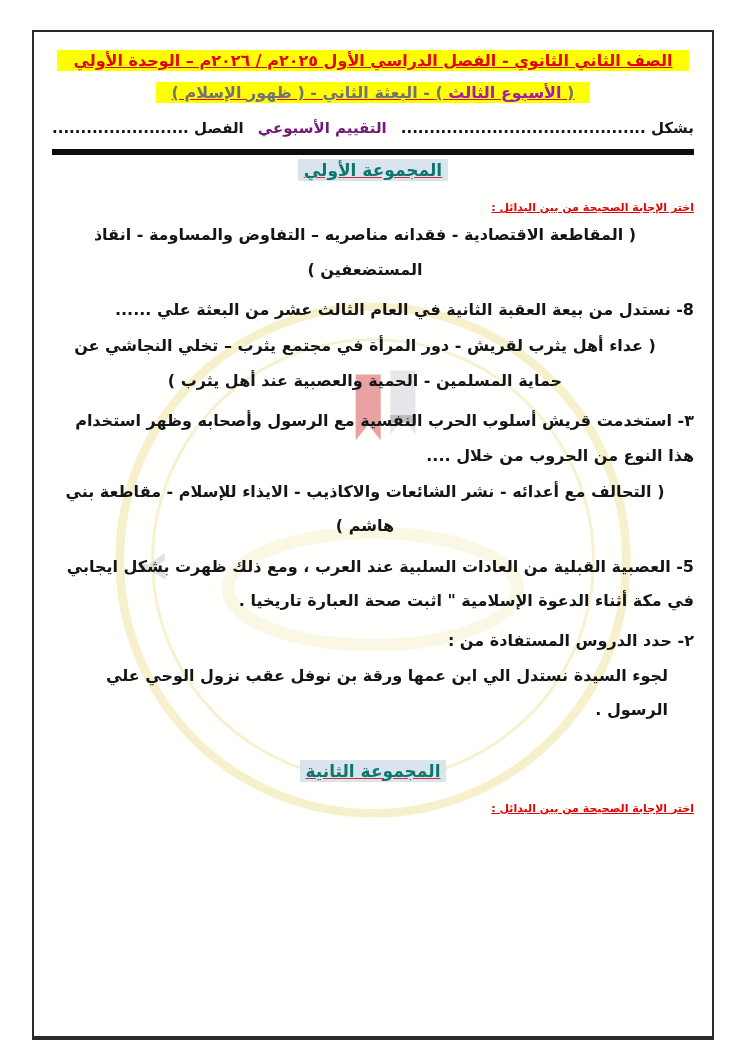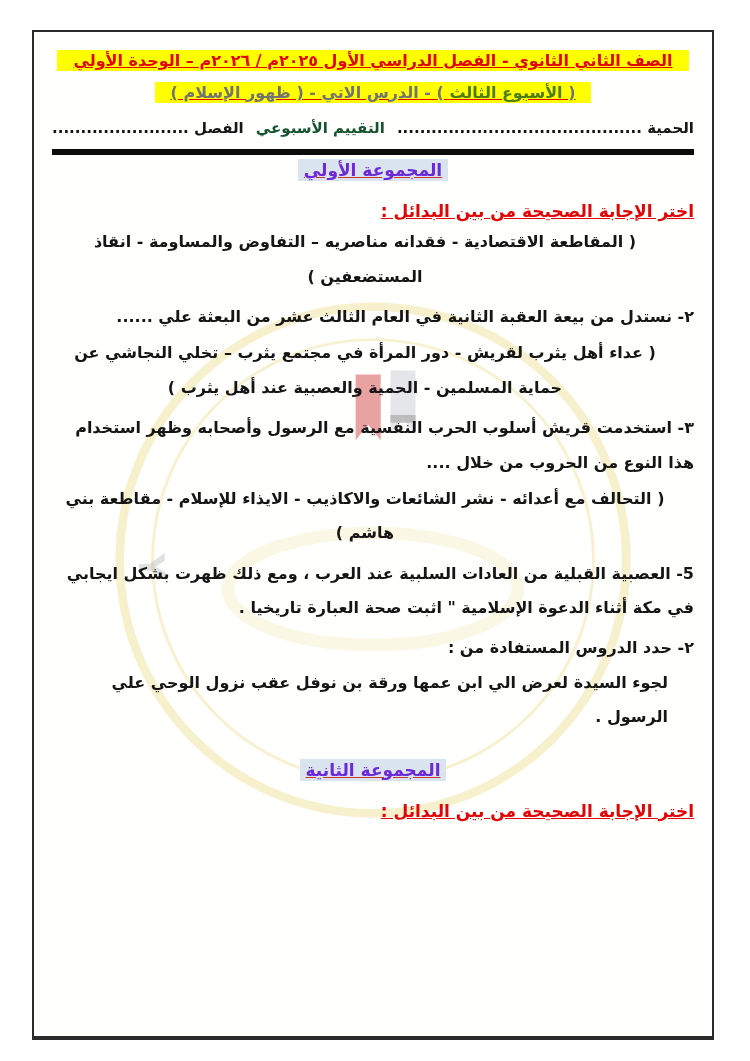--- a/index.html
+++ b/index.html
@@ -15,40 +15,40 @@
   .content{
     position:relative;z-index:2;padding:14px 18px 6px 18px;height:100%;
     box-sizing:border-box;color:#151515;font-weight:bold;font-size:16px;
   }
   .center{text-align:center;}
   .hdr-line{margin:2px 0 6px 0;line-height:1.6;}
   .hl-yellow{
     background:#ffff00;color:#e30505;padding:1px 16px;
     text-decoration:underline;text-decoration-color:#e30505;
   }
-  .hl-yellow .green{color:#4d7c0f;}
+  .hl-yellow .green{color:#a21caf;}
   .hl-yellow .red{color:#737373;}
   .name-row{
     display:flex;justify-content:space-between;align-items:flex-end;
     margin-top:14px;font-size:15px;
   }
-  .name-row .assessment{color:#14532d;}
+  .name-row .assessment{color:#701a75;}
   .divider{height:6px;background:#0c0c0c;margin:12px 0 4px 0;}
   .group-title{
-    display:inline-block;background:#d9e4ee;color:#6d28d9;padding:1px 6px;
+    display:inline-block;background:#d9e4ee;color:#0f766e;padding:1px 6px;
     text-decoration:underline;text-decoration-color:#c33;font-size:17px;
   }
   .red-heading{
-    color:#e30505;text-align:right;font-size:17px;margin:20px 0 4px 0;
+    color:#e30505;text-align:right;font-size:11px;margin:20px 0 4px 0;
     text-decoration:underline;text-decoration-color:#e30505;
   }
   .question{ text-align:right;line-height:2.15;margin:6px 0 0 0; }
   .options{ text-align:center;line-height:2.15;margin:2px 16px 0 0; }
   .sub-line{ text-align:right;line-height:2.15;padding-right:26px; }
-  .group-sep{margin-top:24px;}
+  .group-sep{margin-top:32px;}
   .watermark{
     position:absolute;z-index:1;left:50%;top:238px;transform:translateX(-50%);
     width:580px;height:580px;pointer-events:none;
   }
 </style>
 </head>
 <body>
 
 <div class="sheet">
 
@@ -68,49 +68,49 @@
       <textPath href="#wmCircle" startOffset="2%">MINISTRY OF EDUCATION AND TECHNOLOGY</textPath>
     </text>
   </svg>
 
   <div class="content">
 
     <div class="center hdr-line">
       <span class="hl-yellow">الصف الثاني الثانوي  - الفصل الدراسي الأول ٢٠٢٥م / ٢٠٢٦م – الوحدة الأولي</span>
     </div>
     <div class="center hdr-line">
-      <span class="hl-yellow"><span class="red">( </span><span class="green">الأسبوع الثالث</span><span class="red"> )</span><span class="red"> - </span><span class="red">الدرس الاتي</span><span class="red"> - </span><span class="red">( ظهور الإسلام )</span></span>
+      <span class="hl-yellow"><span class="red">( </span><span class="green">الأسبوع الثالث</span><span class="red"> )</span><span class="red"> - </span><span class="red">البعثة الثاني</span><span class="red"> - </span><span class="red">( ظهور الإسلام )</span></span>
     </div>
 
     <div class="name-row">
-      <span>الحمية ...........................................</span>
+      <span>بشكل ...........................................</span>
       <span class="assessment">التقييم الأسبوعي</span>
       <span>الفصل ........................</span>
     </div>
 
     <div class="divider"></div>
 
     <div class="center">
       <span class="group-title">المجموعة الأولي</span>
     </div>
 
     <div class="red-heading">اختر الإجابة  الصحيحة من بين البدائل :</div>
 
     <div class="options">( المقاطعة الاقتصادية - فقدانه مناصريه – التفاوض والمساومة - انقاذ المستضعفين )</div>
 
-    <div class="question">٢- نستدل من بيعة العقبة الثانية في العام الثالث عشر من البعثة علي ......</div>
+    <div class="question">8- نستدل من بيعة العقبة الثانية في العام الثالث عشر من البعثة علي ......</div>
     <div class="options">( عداء أهل يثرب لقريش - دور المرأة في مجتمع يثرب – تخلي النجاشي عن حماية المسلمين - الحمية والعصبية عند أهل يثرب )</div>
 
     <div class="question">٣- استخدمت قريش أسلوب الحرب النفسية مع الرسول وأصحابه وظهر استخدام هذا النوع من الحروب من خلال ....</div>
     <div class="options">( التحالف مع أعدائه - نشر الشائعات والاكاذيب - الايذاء للإسلام - مقاطعة بني هاشم )</div>
 
 
     <div class="question">5- العصبية القبلية من العادات السلبية عند العرب ، ومع ذلك ظهرت بشكل ايجابي في مكة أثناء الدعوة الإسلامية " اثبت صحة العبارة تاريخيا .</div>
     <div class="question">٢- حدد الدروس المستفادة من :</div>
-    <div class="sub-line">لجوء السيدة لعرض الي ابن عمها ورقة بن نوفل عقب نزول الوحي علي الرسول .</div>
+    <div class="sub-line">لجوء السيدة نستدل الي ابن عمها ورقة بن نوفل عقب نزول الوحي علي الرسول .</div>
 
     <div class="center group-sep">
       <span class="group-title">المجموعة الثانية</span>
     </div>
 
     <div class="red-heading">اختر الإجابة  الصحيحة من بين البدائل :</div>
 
 
   </div>
 </div>

